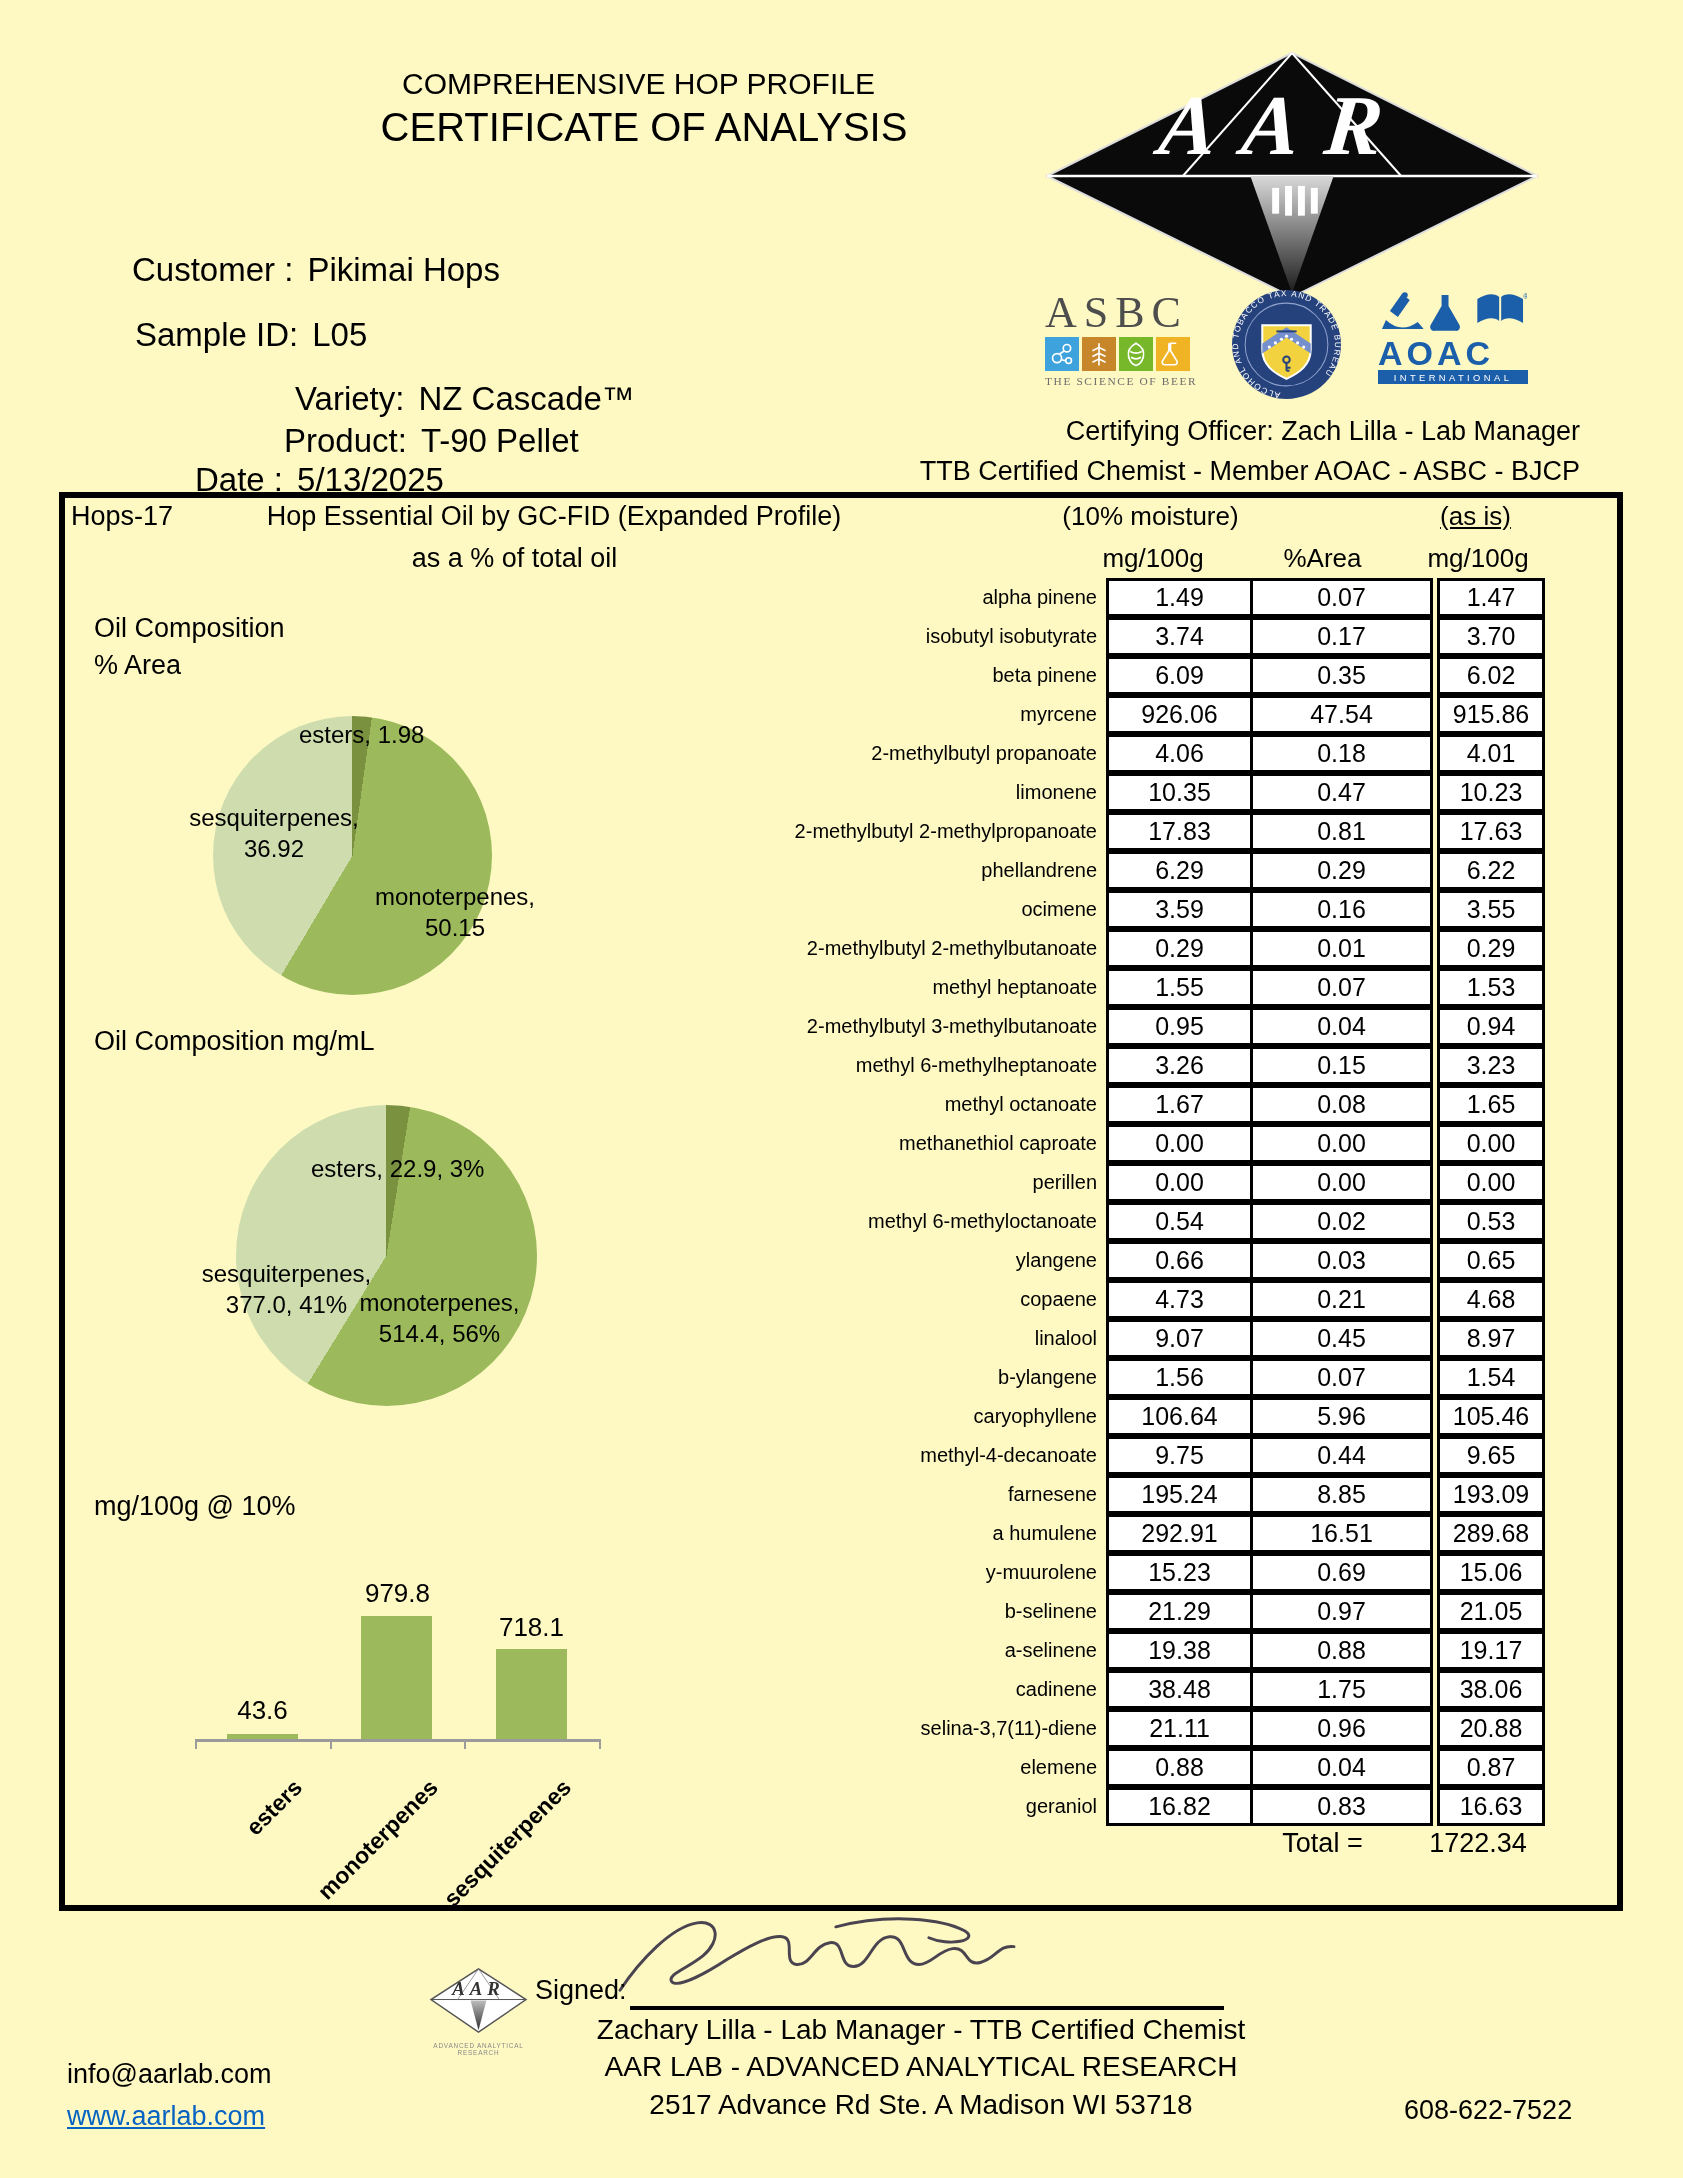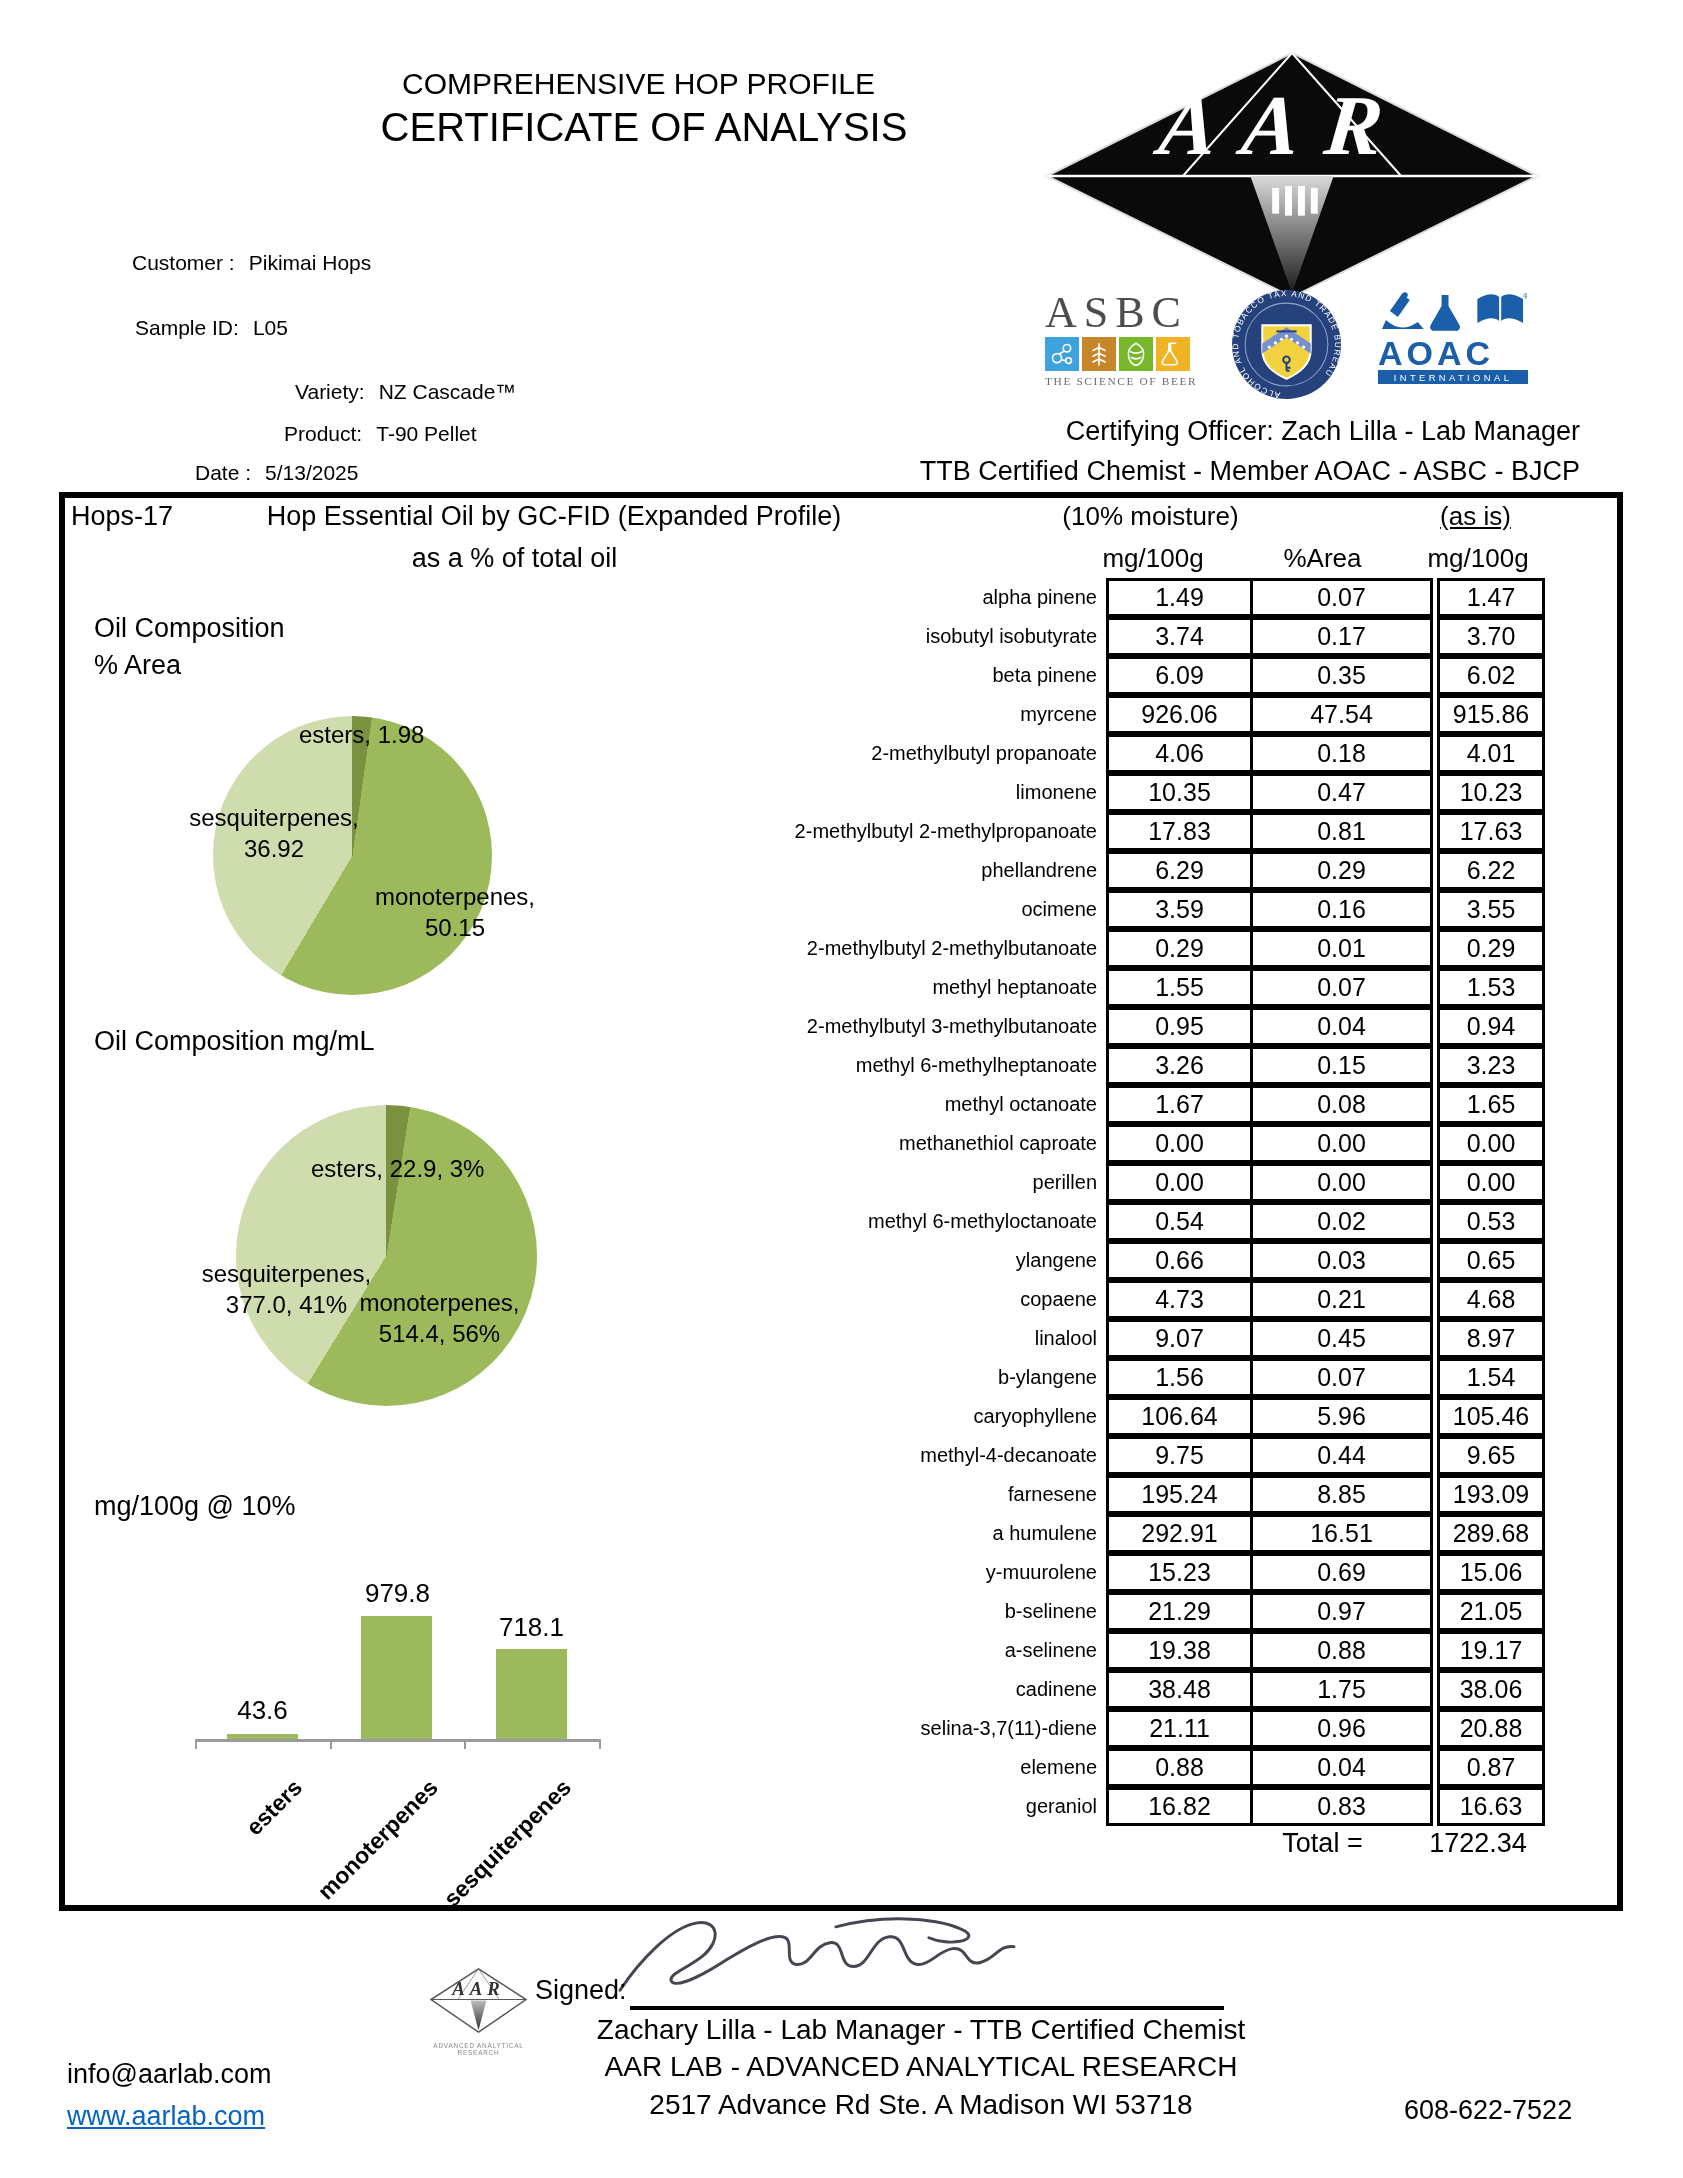--- a/index.html
+++ b/index.html
@@ -1,22 +1,22 @@
 <!DOCTYPE html>
 <html><head>
 <meta charset="utf-8">
 <style>
   html,body{margin:0;padding:0;background:#e8e8e8;}
-  #page{position:relative;width:1683px;height:2178px;background:#ffffff;margin:0 auto;
+  #page{position:relative;width:1683px;height:2178px;background:#fef9c3;margin:0 auto;
         font-family:"Liberation Sans",sans-serif;color:#000;overflow:hidden;}
   .abs{position:absolute;}
   
   #title1{left:297px;top:67px;width:683px;font-size:30px;text-align:center;}
   #title2{left:248px;top:105px;width:792px;font-size:40px;text-align:center;}
-  .inforow{display:flex;gap:14px;font-size:21px;white-space:nowrap;}
+  .inforow{display:flex;gap:14px;font-size:33px;white-space:nowrap;}
   #row-customer{left:132px;top:251px;}
   #row-sample{left:135px;top:316px;}
   #row-variety{left:295px;top:380px;}
   #row-product{left:284px;top:422px;}
   #row-date{left:195px;top:461px;}
   #cert-line1{right:103px;top:416px;font-size:27px;white-space:nowrap;}
   #cert-line2{right:103px;top:456px;font-size:27px;white-space:nowrap;}
   
   #aar-logo{left:1042px;top:51px;width:500px;height:248px;}
   #asbc-logo{left:1045px;top:293px;width:153px;font-family:Liberation Serif, serif;}

